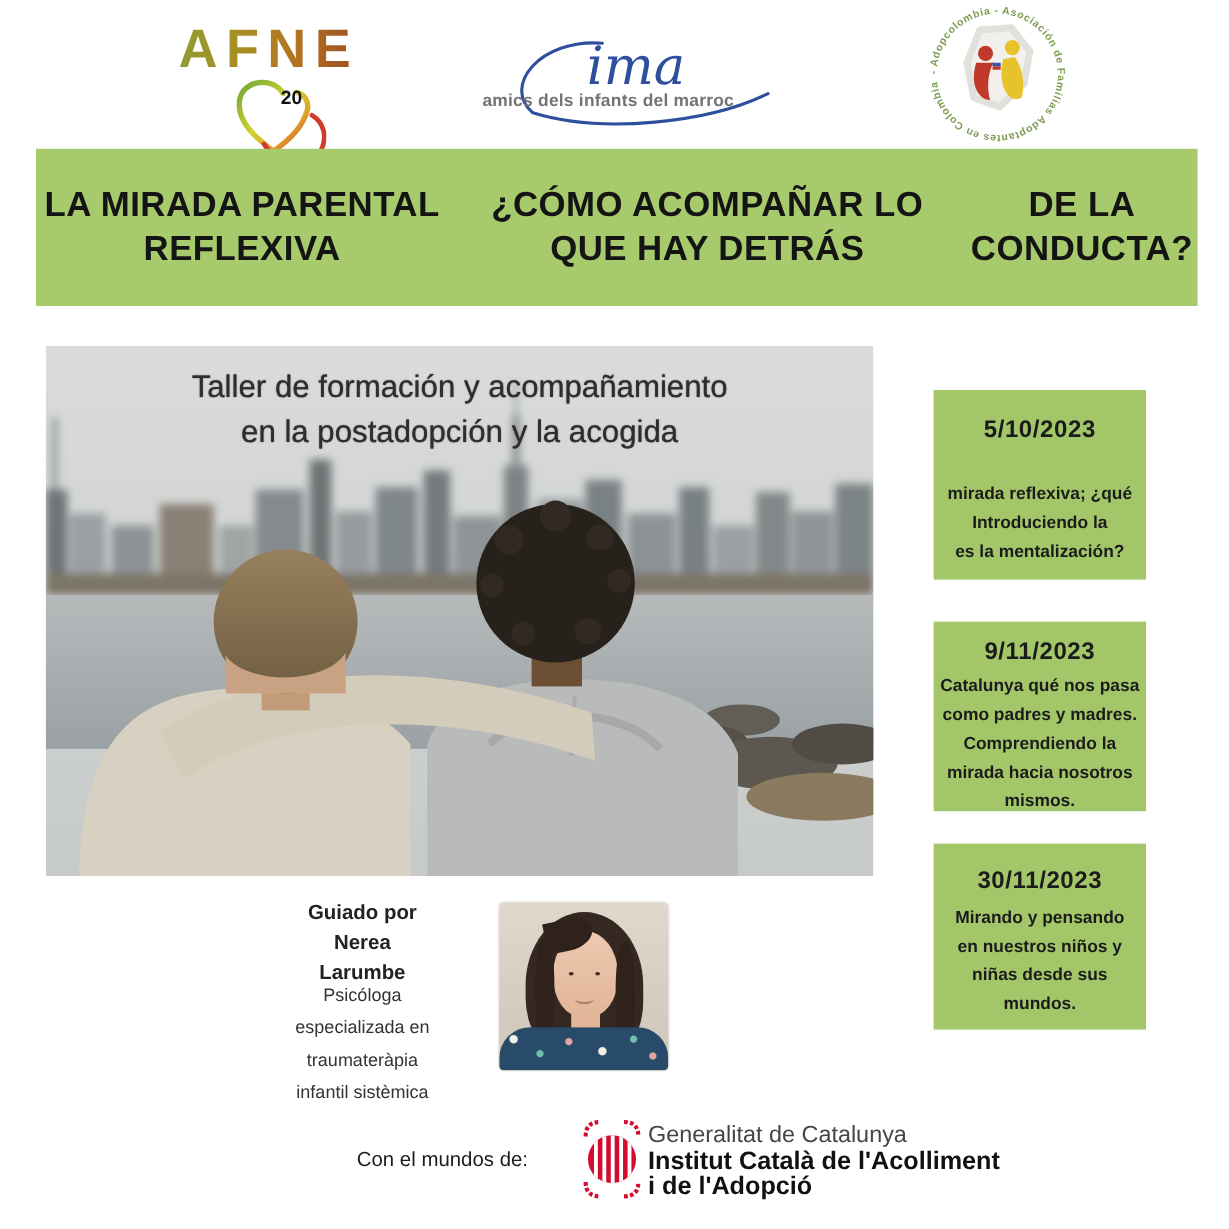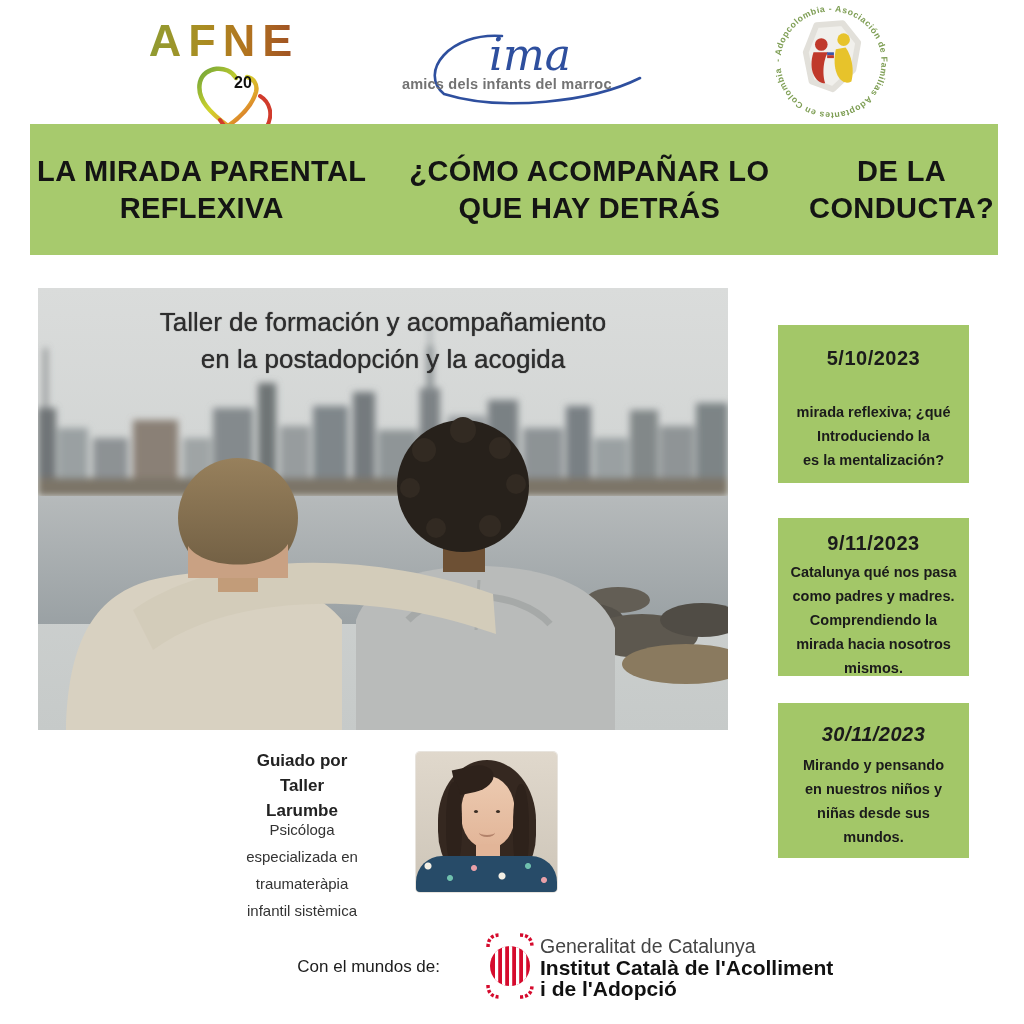--- a/index.html
+++ b/index.html
@@ -29,30 +29,30 @@
               letter-spacing:.4px;text-align:center;}
 
   
   .photo{position:absolute;left:38px;top:288px;width:690px;height:442px;overflow:hidden;}
   .photo svg{position:absolute;left:0;top:0;}
   .caption{position:absolute;left:0;top:16px;width:100%;text-align:center;z-index:5;}
   .caption div{font-size:26px;line-height:37px;color:#2e2e2e;font-weight:400;
                text-shadow:0 0 1px #2e2e2e;}
 
   
-  .session{position:absolute;left:778px;width:191px;background:#a3c768;text-align:center;
+  .session{position:absolute;left:778px;width:177px;background:#a3c768;text-align:center;
            box-sizing:border-box;color:#1b1b1b;}
   .s-date{font-size:20px;font-weight:800;letter-spacing:.5px;}
   .s-line{font-size:14.5px;font-weight:700;line-height:24px;white-space:nowrap;}
   #session-0{top:325px;height:158px;}
   #session-1{top:518px;height:158px;}
   #session-2{top:703px;height:155px;}
   #session-0 .s-date{margin-top:22px;} #session-0 .s-body{margin-top:30px;}
   #session-1 .s-date{margin-top:14px;} #session-1 .s-body{margin-top:5px;}
-  #session-2 .s-date{margin-top:20px;font-style:italic;} #session-2 .s-body{margin-top:7px;}
+  #session-2 .s-date{margin-top:20px;} #session-2 .s-body{margin-top:7px;}
 
   
   .guide-name{position:absolute;left:222px;top:748px;width:160px;text-align:center;}
   .guide-name div{font-size:17px;font-weight:800;line-height:25px;color:#222;}
   .guide-role{position:absolute;left:214px;top:816px;width:176px;text-align:center;}
   .guide-role div{font-size:15px;line-height:27px;color:#333;}
 
   
   .portrait{position:absolute;left:416px;top:752px;width:141px;height:140px;border-radius:4px;
             background:linear-gradient(#e0d8cc,#cdc5b8);overflow:hidden;box-shadow:0 0 0 1px #e8e4de;}
@@ -237,21 +237,21 @@
     <div class="s-body">
       <div class="s-line">Mirando y pensando</div>
       <div class="s-line">en nuestros niños y</div>
       <div class="s-line">niñas desde sus</div>
       <div class="s-line">mundos.</div>
     </div>
   </div>
 
   <div class="guide-name">
     <div>Guiado por</div>
-    <div>Taller</div>
+    <div>Nerea</div>
     <div>Larumbe</div>
   </div>
   <div class="guide-role">
     <div>Psicóloga</div>
     <div>especializada en</div>
     <div>traumateràpia</div>
     <div>infantil sistèmica</div>
   </div>
 
   <div class="portrait">

